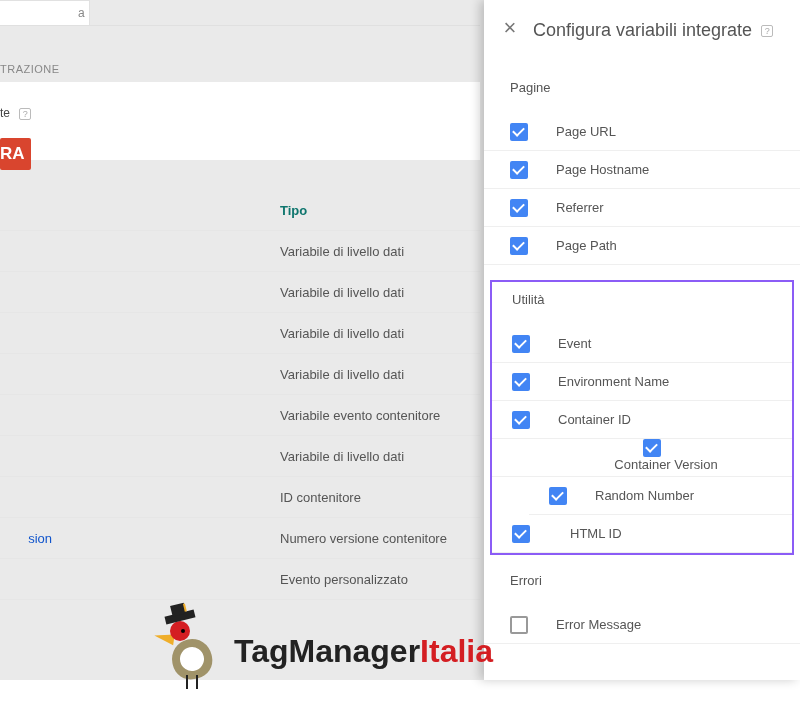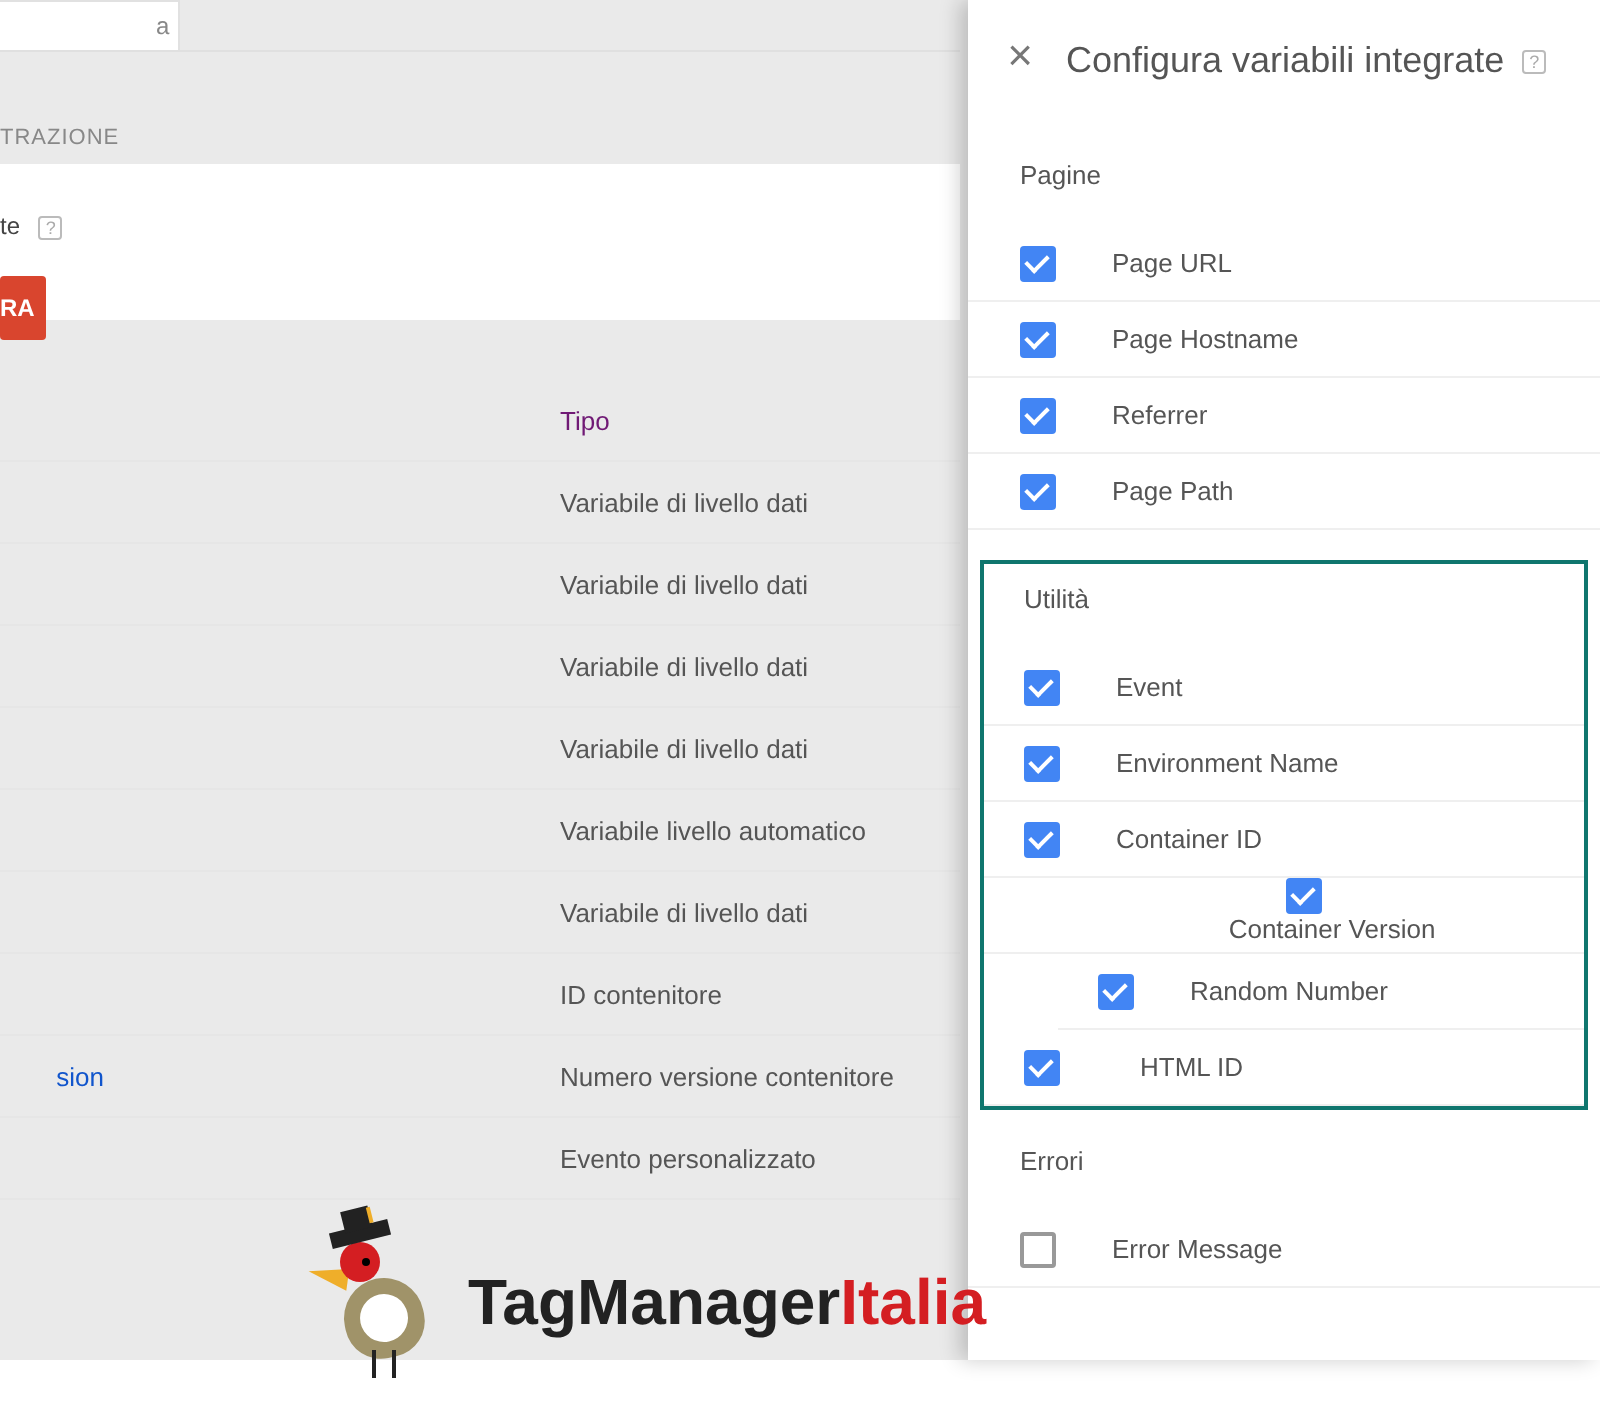--- a/index.html
+++ b/index.html
@@ -8,44 +8,44 @@
   
   .bg { position:absolute; left:0; top:0; width:484px; height:680px; background:#eaeaea; }
   .bg-tab { position:absolute; left:0; top:0; width:90px; height:25px; background:#fff; border-top:1px solid #e1e1e1; border-right:1px solid #e1e1e1; border-bottom:0; line-height:25px; color:#888; font-size:12px; padding-left:78px; }
   .bg-div { position:absolute; left:0; top:25px; width:480px; border-top:1px solid #e0e0e0; }
   .bg-navlabel { position:absolute; left:0; top:63px; font-size:11px; color:#888; letter-spacing:.5px; }
   .bg-div2 { position:absolute; left:0; top:82px; width:480px; border-top:1px solid #e0e0e0; }
 
   .white { position:absolute; left:0; top:82px; width:480px; height:78px; background:#fff; }
   .te-wrap { position:absolute; left:0; top:106px; color:#444; font-size:12px; }
   .te-wrap .q { display:inline-block; width:12px; height:12px; border:1px solid #bbb; border-radius:2px; font-size:9px; line-height:11px; text-align:center; color:#aaa; margin-left:6px; }
-  .btn { position:absolute; left:0; top:138px; height:32px; padding:0 6px 0 0; background:#d9452e; color:#fff; font-size:12px; font-weight:bold; line-height:32px; border-radius:2px; }
+  .btn { position:absolute; left:0; top:138px; height:32px; padding:0 6px 0 0; background:#d9452e; color:#fff; font-size:17px; font-weight:bold; line-height:32px; border-radius:2px; }
 
   .tbl { position:absolute; left:0; top:190px; width:480px; }
   .row { height:41px; display:flex; align-items:center; border-bottom:1px solid #e6e6e6; }
-  .row.h .tipo { font-weight:normal; color:#701a75; }
+  .row.h .tipo { font-weight:bold; color:#0f766e; }
   .c1 { width:56px; flex:0 0 56px; font-size:13px; color:#15c; text-align:right; padding-right:4px; overflow:hidden; }
   .tipo { width:420px; flex:0 0 420px; padding-left:224px; font-size:13px; color:#555; }
 
   
   .panel { position:absolute; left:484px; top:0; width:316px; height:680px; background:#fff; box-shadow:-4px 0 10px rgba(0,0,0,.2); }
   .p-header { height:60px; display:flex; align-items:center; padding-left:15px; }
   .close { width:22px; height:22px; color:#777; font-size:22px; line-height:18px; text-align:center; cursor:pointer; }
   .p-title { font-size:18px; color:#555; margin-left:12px; }
   .p-title .q { display:inline-block; width:12px; height:12px; border:1px solid #bbb; border-radius:2px; font-size:9px; line-height:11px; text-align:center; color:#aaa; margin-left:4px; vertical-align:2px; }
 
   .section-title { font-size:13px; color:#555; padding-left:26px; margin-bottom:18px; }
   .opt { height:38px; display:flex; align-items:center; padding-left:26px; border-bottom:1px solid #efefef; }
   .cb { width:18px; height:18px; border-radius:2px; display:inline-block; position:relative; flex:0 0 18px; }
   .cb.on { background:#4285f4; }
   .cb.on::after { content:""; position:absolute; left:5px; top:2px; width:5px; height:9px; border:solid #fff; border-width:0 2px 2px 0; transform:rotate(45deg); }
   .cb.off { border:2px solid #999; background:#fff; }
   .opt-label { font-size:13px; color:#555; margin-left:28px; }
 
-  .highlight { border:2px solid #0f766e; }
+  .highlight { border:2px solid #8b5cf6; }
   .highlight .section-title { margin-top:10px; }
 
   
   .logo { position:absolute; left:158px; top:609px; display:flex; align-items:center; height:84px; }
   .bird { width:76px; height:84px; position:relative; }
   .bird .body { position:absolute; left:14px; top:30px; width:40px; height:40px; background:#a09369; border-radius:50% 50% 45% 45%; transform:rotate(-12deg); }
   .bird .body::after { content:""; position:absolute; left:8px; top:8px; width:24px; height:24px; border-radius:50%; background:#fff; }
   .bird .head { position:absolute; left:12px; top:12px; width:20px; height:20px; background:#d41e22; border-radius:50%; }
   .bird .head::after { content:""; position:absolute; left:11px; top:8px; width:4px; height:4px; background:#000; border-radius:50%; }
   .bird .beak { position:absolute; left:-4px; top:24px; width:0; height:0; border-right:20px solid #efae2a; border-top:4px solid transparent; border-bottom:7px solid transparent; transform:rotate(8deg); }
@@ -89,21 +89,21 @@
         <div class="row">
           <div class="c1"></div>
           <div class="tipo">Variabile di livello dati</div>
         </div>
         <div class="row">
           <div class="c1"></div>
           <div class="tipo">Variabile di livello dati</div>
         </div>
         <div class="row">
           <div class="c1"></div>
-          <div class="tipo">Variabile livello automatico</div>
+          <div class="tipo">Variabile evento contenitore</div>
         </div>
         <div class="row">
           <div class="c1"></div>
           <div class="tipo">Variabile di livello dati</div>
         </div>
         <div class="row">
           <div class="c1"></div>
           <div class="tipo">ID contenitore</div>
         </div>
         <div class="row">

